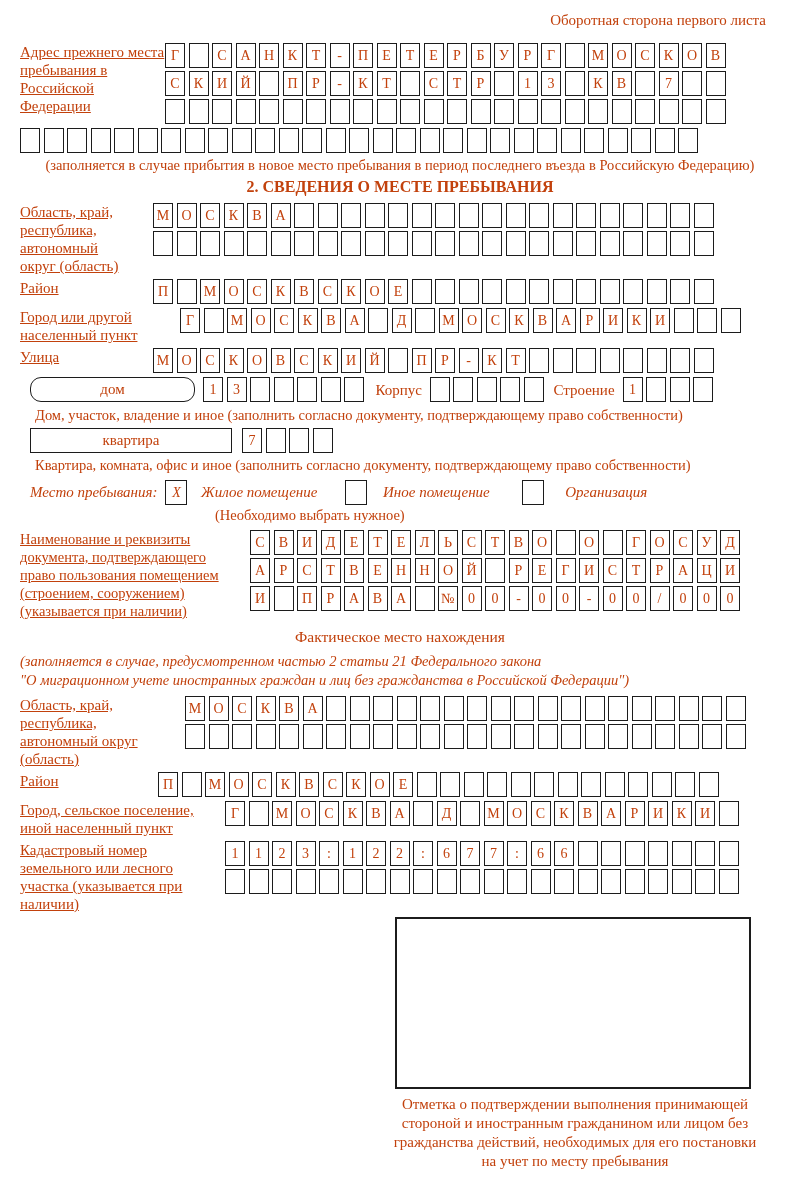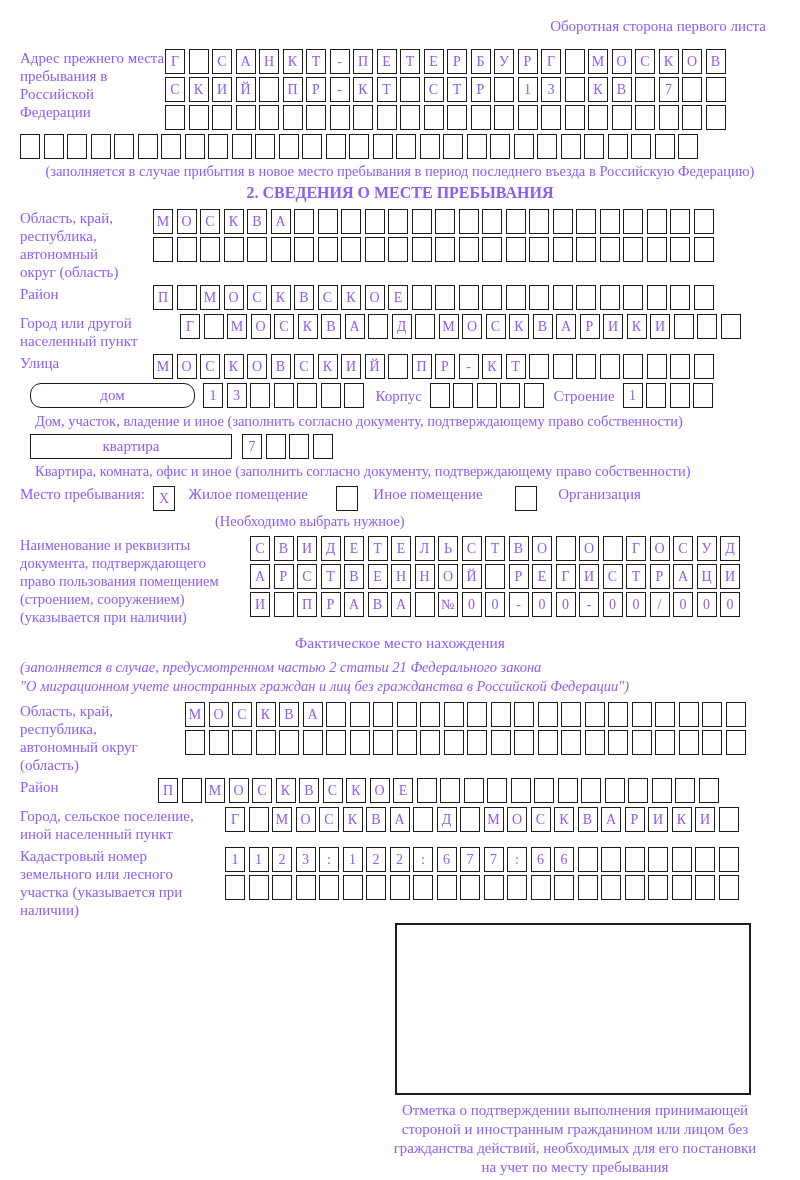--- a/index.html
+++ b/index.html
@@ -1,46 +1,46 @@
 <!DOCTYPE html>
 <html><head>
 <meta charset="utf-8">
 <style>
   html,body{margin:0;padding:0;background:#fff;}
   .page{position:relative;width:800px;height:1180px;box-sizing:border-box;
-        padding:18px 20px 0 20px;overflow:hidden;background:#fff;color:#8b5cf6;
+        padding:12px 20px 0 20px;overflow:hidden;background:#fff;color:#c2410c;
         font-family:"Liberation Serif","DejaVu Serif",serif;}
   .hdr{text-align:right;font-size:15px;padding-right:14px;margin-bottom:14px;}
   .row{display:flex;align-items:flex-start;margin-bottom:4px;}
   .col{display:flex;flex-direction:column;gap:3px;}
   .cells{display:flex;flex-wrap:nowrap;}
   .cell{flex:none;width:18px;height:23px;border:1.6px solid #1c1c1c;margin-right:3.5px;
         display:flex;align-items:center;justify-content:center;
         font-size:14px;background:#fff;}
-  .lbl{flex:none;font-size:15px;line-height:18px;}
+  .lbl{flex:none;font-size:15px;line-height:18px;text-decoration:underline;}
   .lb-prev{width:145px;}
   .lb-reg{width:112px;margin-right:21px;}
   .lb-one{width:133px;}
   .lb-city{width:160px;}
   .lb-doc{width:215px;margin-right:15px;font-size:14.5px;}
   .lb-reg2{width:150px;margin-right:15px;}
   .lb-one2{width:128px;margin-right:10px;}
   .lb-city2{width:195px;margin-right:10px;}
   .lb-cad{width:185px;margin-right:20px;}
   .caption{font-size:14.5px;text-align:center;margin:1px 0 3px 0;}
   .caption-left{font-size:14.5px;margin:0 0 4px 15px;}
   .sec-title{font-size:16px;font-weight:bold;text-align:center;margin:4px 0 7px 0;}
   .sub-title{font-size:15.5px;font-weight:normal;text-align:center;margin:8px 0 6px 0;}
   .note-c{font-size:14.5px;text-align:left;line-height:19px;font-style:italic;}
   .wbox{flex:none;height:23px;border:1.6px solid #1c1c1c;display:flex;align-items:center;
         justify-content:center;font-size:15px;background:#fff;}
   .wbox-dom{width:163px;margin-left:10px;margin-right:8px;border-radius:11px;}
   .wbox-kv{width:200px;margin-left:10px;margin-right:10px;}
   .inline-lbl{flex:none;font-size:15px;line-height:26px;}
-  .stay-row{display:flex;align-items:flex-start;margin:6px 0 2px 0;font-size:15px;}
+  .stay-row{display:flex;align-items:center;margin:6px 0 2px 10px;font-size:15px;font-style:italic;}
   .cb{width:20px;}
   .need-note{font-size:14.5px;margin:0 0 6px 195px;}
   .stamp-box{width:352px;height:168px;border:2px solid #1c1c1c;margin-left:375px;margin-top:4px;}
   .stamp-cap{width:480px;margin:6px 0 0 315px;font-size:15px;line-height:19px;text-align:center;}
   .mb0{margin-bottom:0;}
 </style>
 </head>
 <body>
 
 <div class="page">

